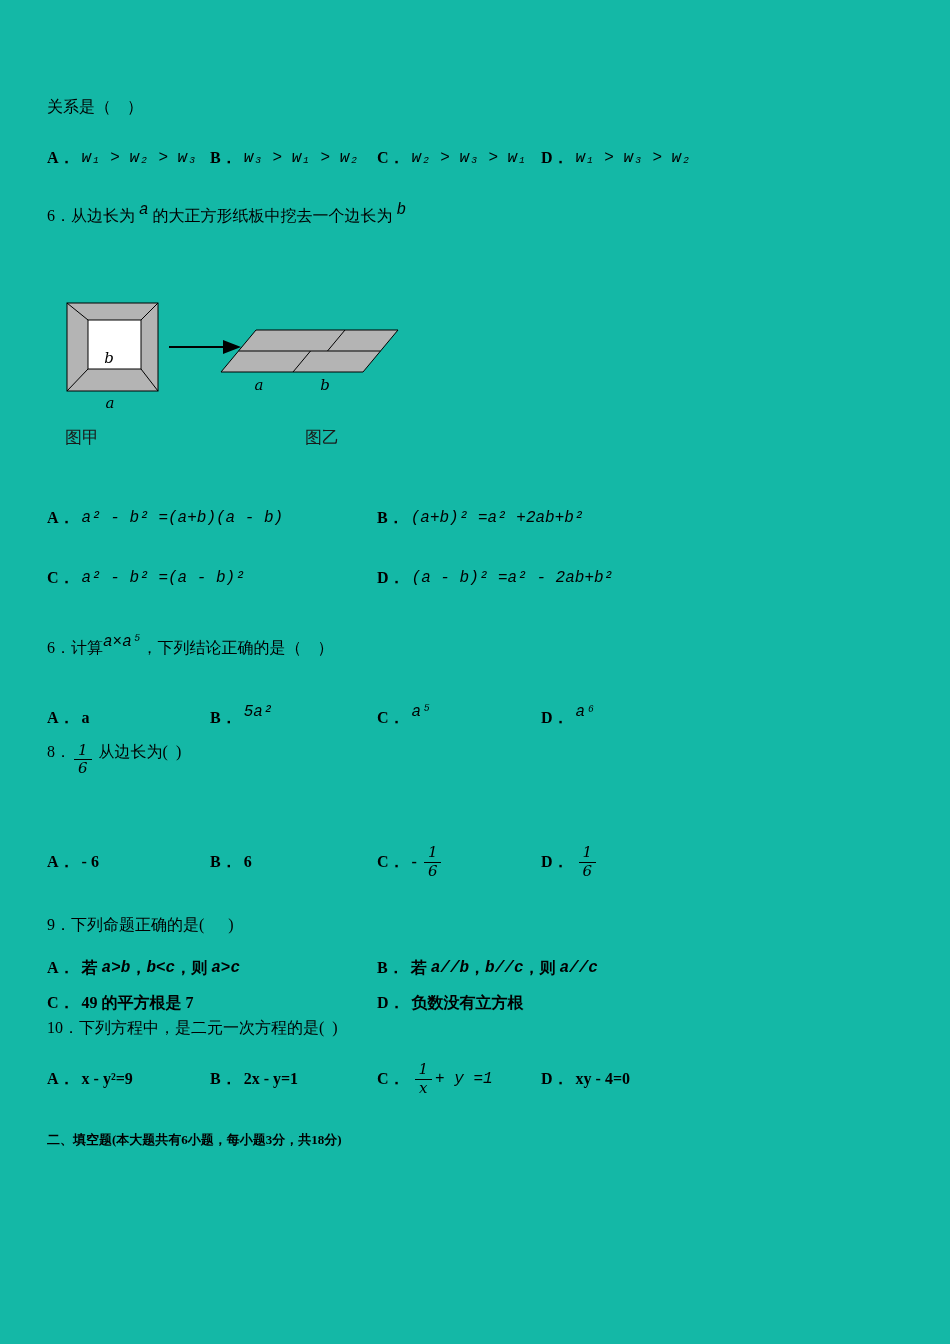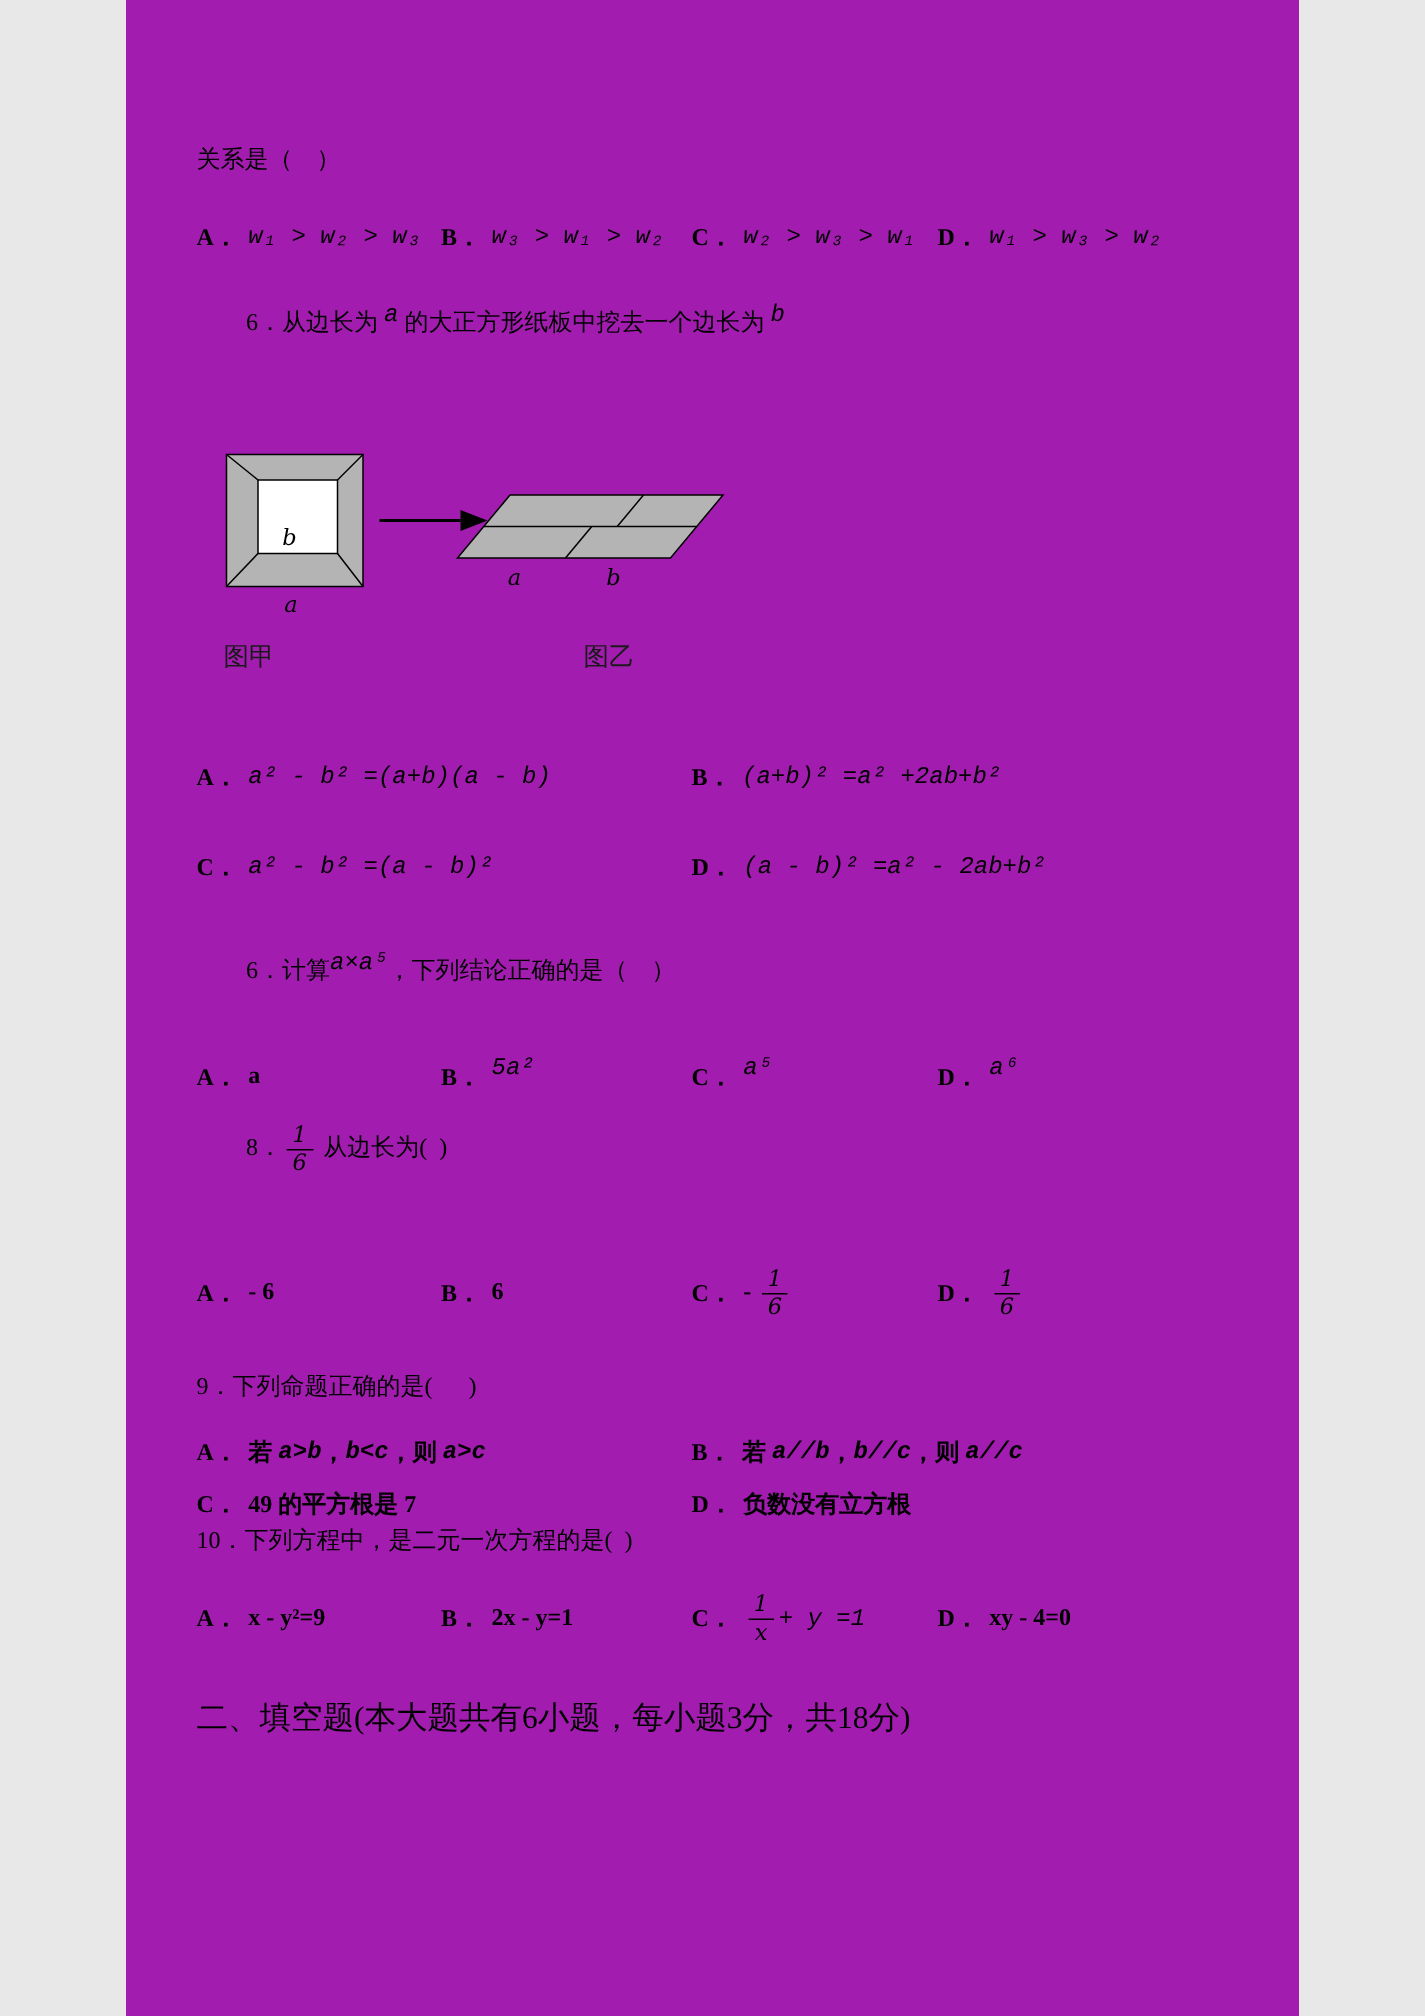--- a/index.html
+++ b/index.html
@@ -1,34 +1,34 @@
 <!DOCTYPE html>
 <html><head>
 <meta charset="utf-8">
 <style>
   * { margin:0; padding:0; box-sizing:border-box; }
   html,body { background:#e8e8e8; }
   body { font-family:"Liberation Serif","DejaVu Serif",serif; color:#000; }
-  .page { position:relative; width:782px; height:1344px; background:#a21caf; margin:0 auto; overflow:hidden; }
+  .page { position:relative; width:950px; height:1344px; background:#14b8a6; margin:0 auto; overflow:hidden; }
   .abs { position:absolute; left:47px; font-size:16px; line-height:1.3; white-space:pre; }
-  .stem { display:flex; align-items:center; white-space:pre;margin-left:33px; }
+  .stem { display:flex; white-space:pre; }
   .row { position:absolute; left:47px; right:10px; height:40px; }
   .row.tall { height:48px; }
   .opt { position:absolute; top:0; height:100%; display:inline-flex; align-items:center; white-space:pre; font-size:16px; }
   .o1 { left:0; } .o2 { left:163px; } .o3 { left:330px; } .o4 { left:494px; }
   .olabel { font-weight:bold; margin-right:7px; }
   .m { font-family:Liberation Mono, monospace; font-style:italic; }
   .b { font-weight:bold; }
   .m.b { font-weight:bold; }
   .raised { position:relative; top:-6px; }
   .segs { display:inline-flex; align-items:center; white-space:pre; }
   .frac { display:inline-flex; flex-direction:column; align-items:center; font-family:"DejaVu Serif",serif; font-style:italic; line-height:1.15; margin:0 3px; font-size:15px; }
   .frac .num { border-bottom:1px solid #000; padding:0 4px; }
   .frac .den { padding:0 4px; }
-  .section-title { font-weight:normal; font-size:21px; }
+  .section-title { font-weight:bold; font-size:13px; }
   .fig { position:absolute; left:47px; top:298px; }
   .svgm { font-family:"DejaVu Serif",serif; font-style:italic; font-size:15px; fill:#000; }
   .svgcn { font-family:"Liberation Serif",serif; font-size:17px; fill:#1a1a1a; }
 </style>
 </head>
 <body>
 
 <div class="page">
 
   <div class="abs" style="top:97px">关系是（    ）</div>

